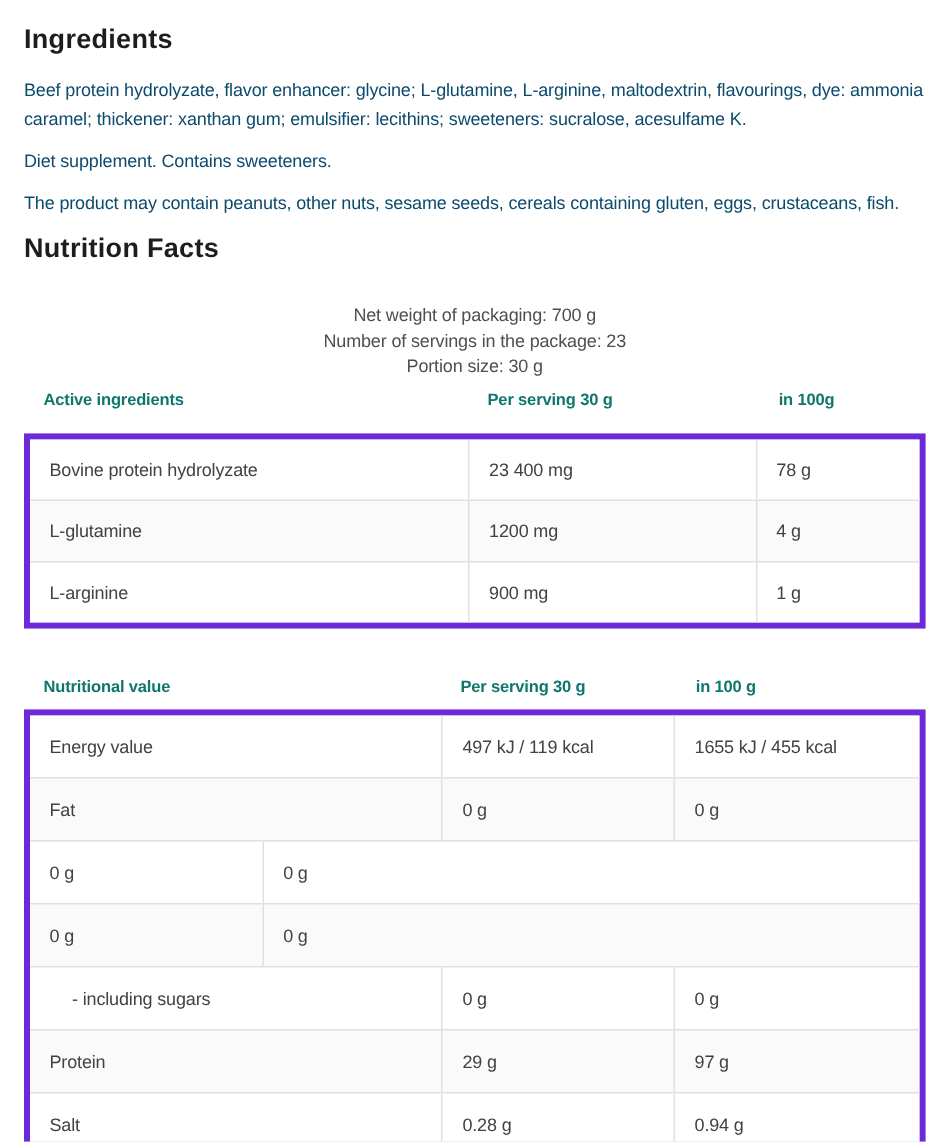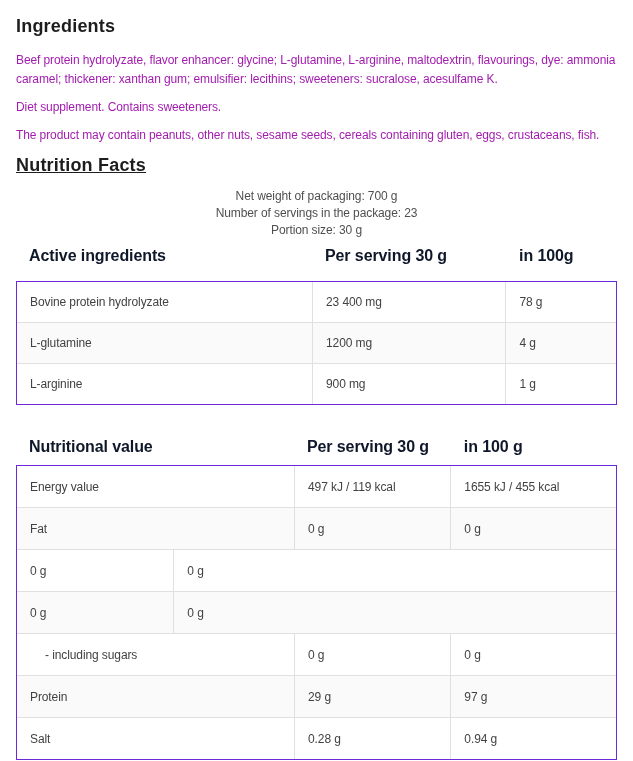--- a/index.html
+++ b/index.html
@@ -19,55 +19,55 @@
   }
   h2.section-heading {
     margin: 0;
     font-size: 18px;
     line-height: 22px;
     font-weight: 700;
     color: #1d1d1d;
     letter-spacing: 0.2px;
   }
   h2.first { margin-bottom: 14px; }
-  h2.second { margin-top: 8px; margin-bottom: 12px; text-decoration: underline; }
+  h2.second { margin-top: 8px; margin-bottom: 26px; }
   p.body-text {
     margin: 0 0 9px 0;
     font-size: 12px;
     line-height: 19px;
     letter-spacing: -0.1px;
-    color: #a21caf;
+    color: #0c4a6e;
   }
   p.single-line { white-space: nowrap; }
   .meta-block { margin: 0 0 8px 0; }
   .meta-line {
     font-size: 12px;
     line-height: 17px;
     letter-spacing: -0.1px;
     color: #4f4f4f;
     white-space: nowrap;
     text-align: center;
   }
   
   .ftable { width: 601px; }
   .ftable.t1 { margin-top: 8px; }
   .ftable.t2 { margin-top: 33px; }
   .fhead {
     display: flex;
     font-weight: 700;
-    font-size: 16px;
-    color: #0f172a;
+    font-size: 11px;
+    color: #0f766e;
     letter-spacing: -0.1px;
     justify-content: center;
   }
   .ftable.t1 .fhead { padding-bottom: 16px; }
   .ftable.t2 .fhead { padding-bottom: 9px; }
   .fhead .fcell { padding: 0 0 0 13px; box-sizing: border-box; }
   .fbody {
-    border: 1px solid #6d28d9;
+    border: 4px solid #6d28d9;
     background: #c4b5fd;
   }
   .frow {
     display: flex;
     border-bottom: 1px solid #e0e0e0;
     background: #ffffff;
   }
   .frow:last-child { border-bottom: none; }
   .frow:nth-child(even) { background: #fafafa; }
   .fbody .fcell {

